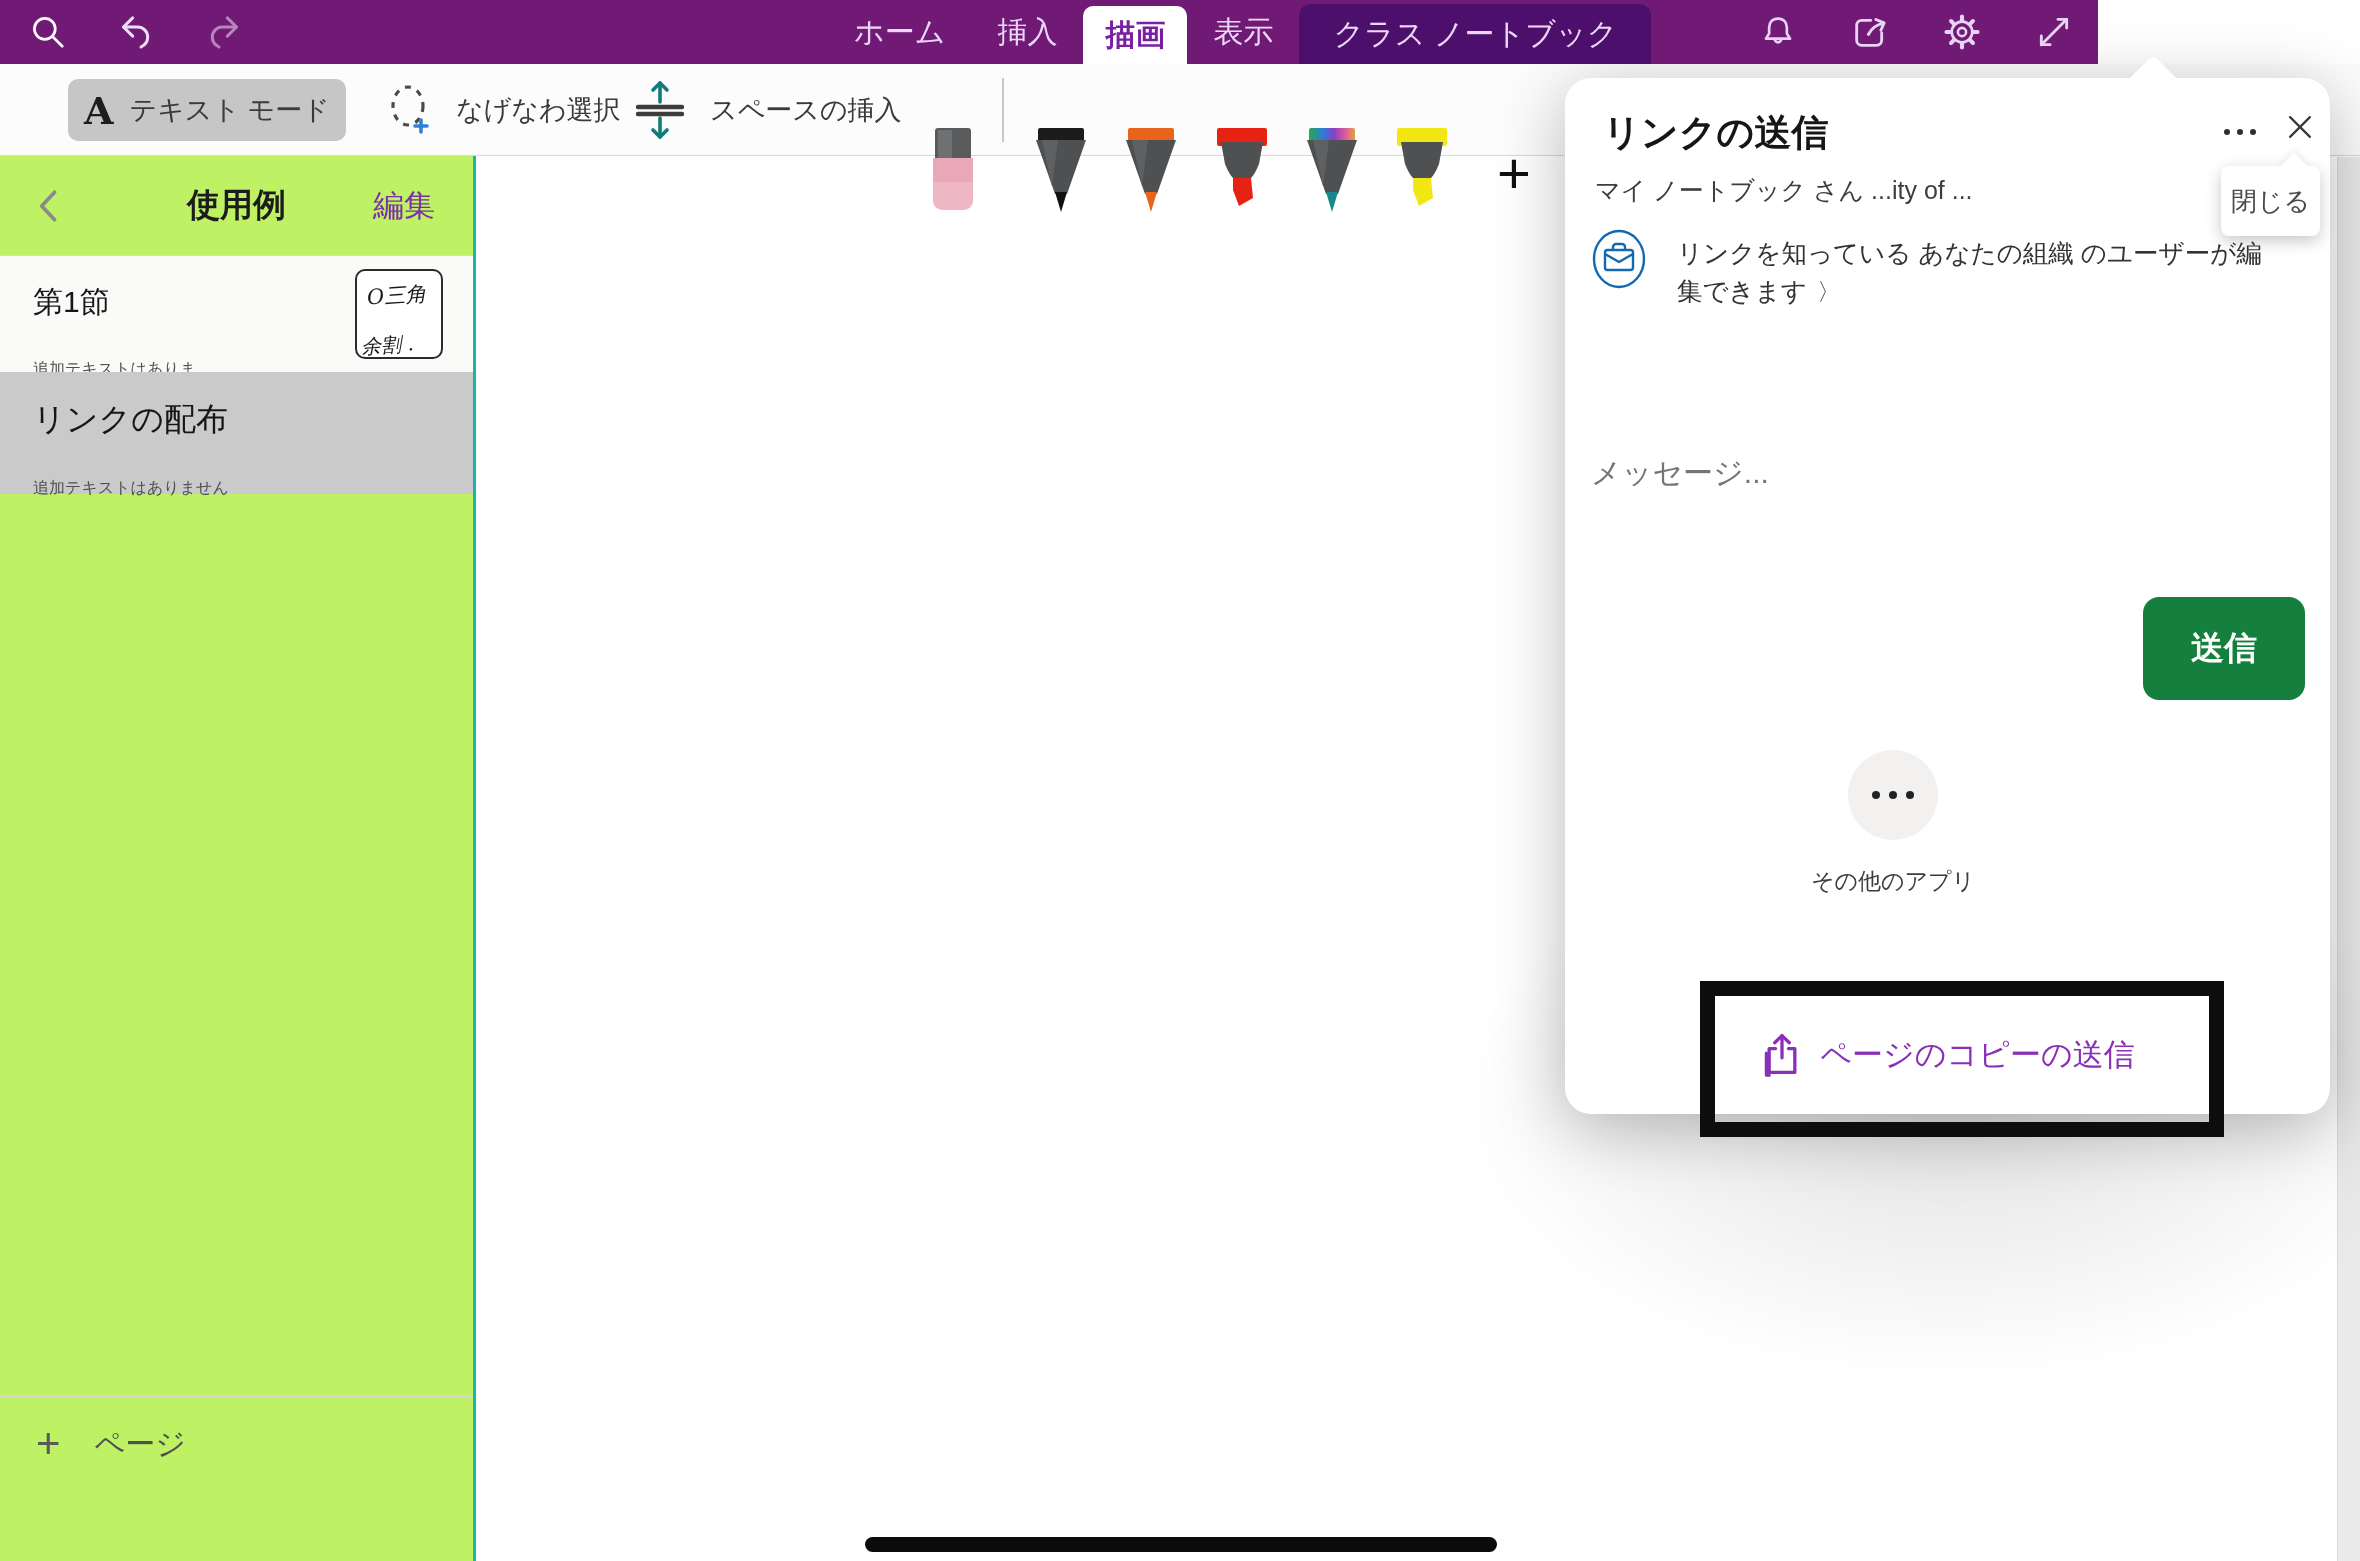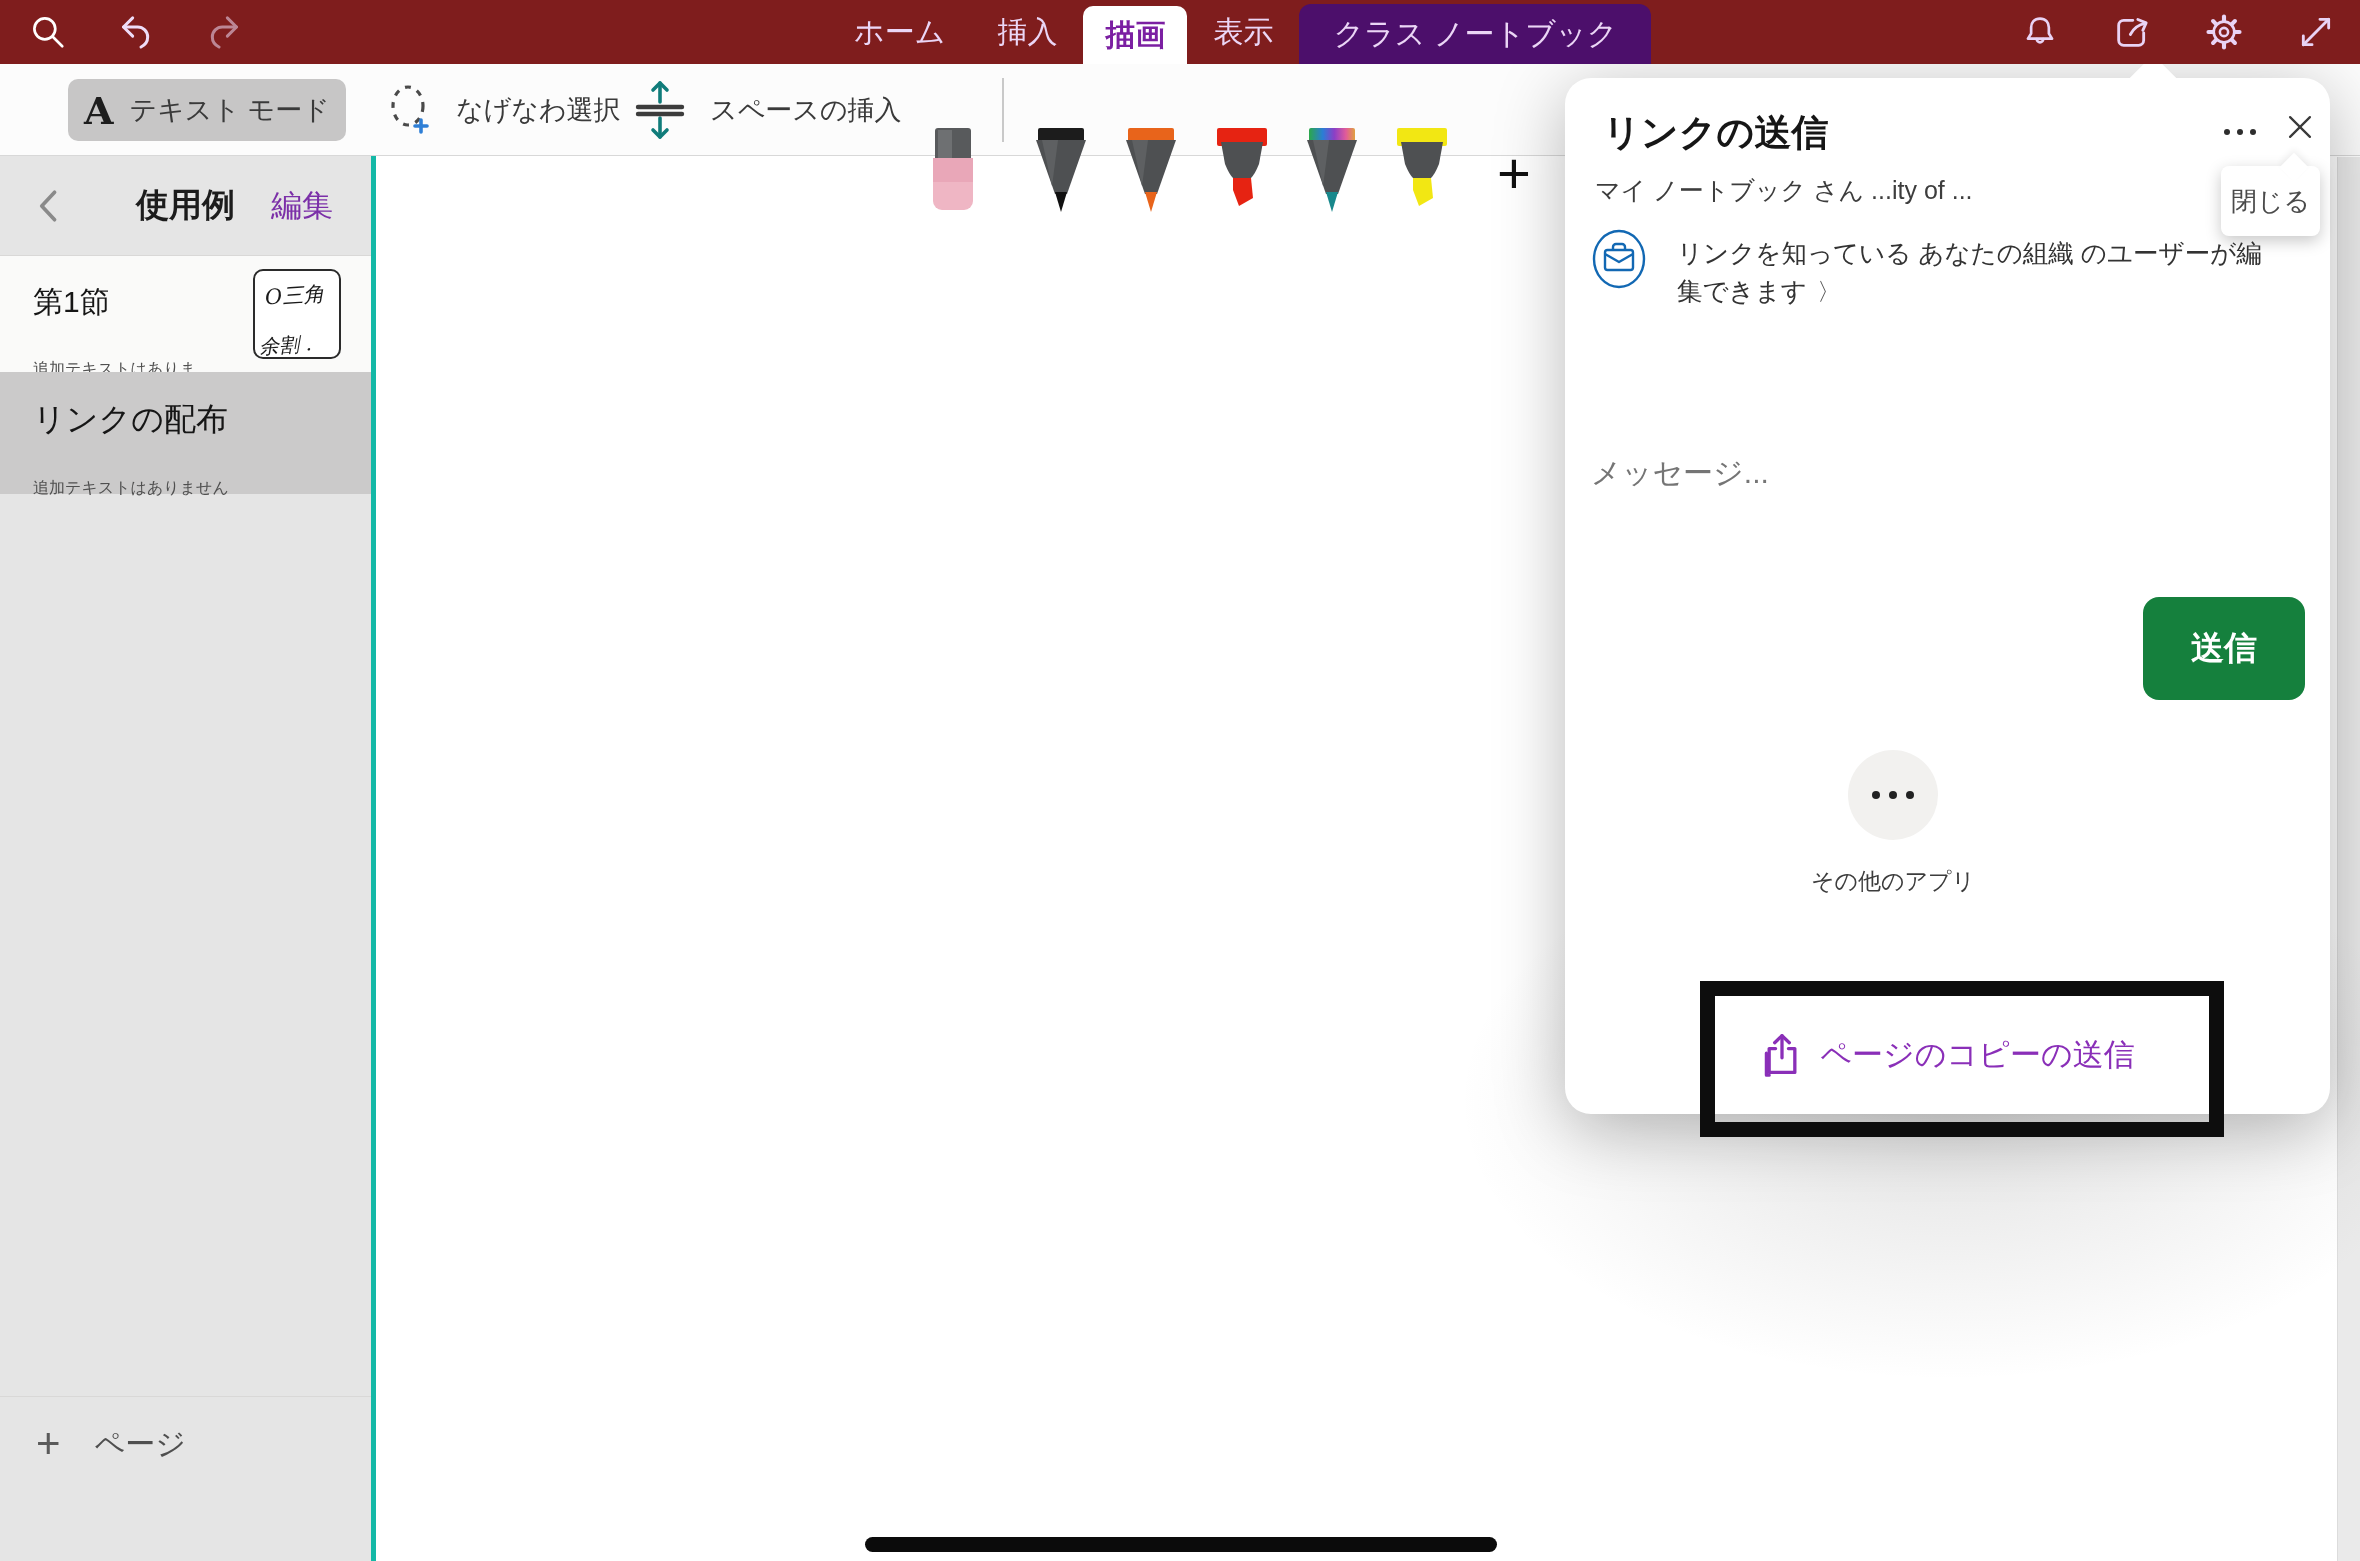--- a/index.html
+++ b/index.html
@@ -2,21 +2,21 @@
 <html><head>
 <meta charset="utf-8">
 <style>
   * { margin:0; padding:0; box-sizing:border-box; }
   html,body { width:2360px; height:1561px; }
   body {
     position:relative; overflow:hidden; background:#ffffff;
     font-family:"Liberation Sans","DejaVu Sans",sans-serif; color:#222;
   }
   
-  .topbar { position:absolute; left:0; top:0; width:2360px; height:64px; background:#7f1d1d; z-index:30; }
+  .topbar { position:absolute; left:0; top:0; width:2098px; height:64px; background:#701a75; z-index:30; }
   .topbar-left { position:absolute; left:26px; top:0; height:64px; display:flex; align-items:center; gap:44px; }
   .icon-btn { width:44px; height:44px; display:flex; align-items:center; justify-content:center; }
   .tabs { position:absolute; left:828px; top:0; height:64px; display:flex; align-items:stretch; }
   .tab { display:flex; align-items:center; padding:0 26px; font-size:30px; color:#EBD6F6; white-space:nowrap; }
   .tab.active { background:#ffffff; color:#7B1FA2; font-weight:bold; border-radius:10px 10px 0 0; margin-top:6px; padding:15px 22px; }
   .tab.dark { background:#4C0F6B; border-radius:12px 12px 0 0; margin-top:4px; padding:0 34px; }
   .topbar-right { position:absolute; right:22px; top:0; height:64px; display:flex; align-items:center; gap:48px; }
   .dim { opacity:.55; }
 
   
@@ -24,21 +24,21 @@
   .textmode-btn { position:absolute; left:68px; top:15px; width:278px; height:62px; background:#C7C6C6; border-radius:10px; display:flex; align-items:center; justify-content:center; gap:16px; }
   .textmode-a { font-family:"DejaVu Serif","Liberation Serif",serif; font-weight:bold; font-size:38px; color:#1d1d1d; }
   .tool-label { font-size:27px; color:#3a3a3a; white-space:nowrap; }
   .lasso-group { position:absolute; left:382px; top:18px; display:flex; align-items:center; gap:18px; }
   .space-group { position:absolute; left:628px; top:14px; display:flex; align-items:center; gap:18px; }
   .tool-divider { position:absolute; left:1002px; top:14px; width:2px; height:64px; background:#C9C9C9; }
   .pen-slot { position:absolute; top:64px; width:66px; height:96px; }
   .add-pen { position:absolute; left:1482px; top:76px; width:64px; height:64px; display:flex; align-items:center; justify-content:center; font-size:58px; font-weight:300; color:#111; }
 
   
-  .sidebar { position:absolute; left:0; top:156px; width:376px; height:1405px; background:#e5e5e5; border-right:5px solid #14b8a6; z-index:4; }
+  .sidebar { position:absolute; left:0; top:156px; width:476px; height:1405px; background:#bef264; border-right:3px solid #14b8a6; z-index:4; }
   .sb-header { position:relative; height:99px; display:flex; align-items:center; }
   .sb-title { position:absolute; left:0; right:0; text-align:center; font-size:33px; font-weight:600; color:#1c1c1c; }
   .sb-back { position:absolute; left:28px; top:28px; }
   .sb-edit { position:absolute; right:38px; font-size:31px; color:#7B2FA8; }
   .sb-div { height:1px; background:#D9D8D7; }
   .page-item { position:relative; padding:26px 0 0 33px; height:116px; background:#FAFAF9; }
   .page-item.selected { background:#CBCACA; height:122px; }
   .page-title { font-size:30px; color:#161616; }
   .page-item.selected .page-title { font-size:32px; }
   .page-sub { font-size:16px; color:#4f4f4f; margin-top:36px; }

